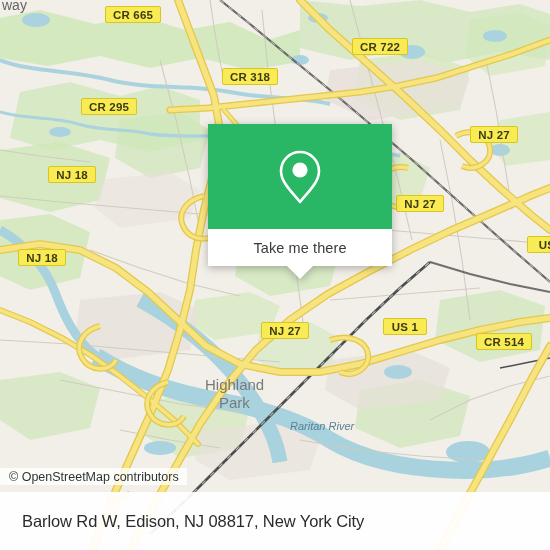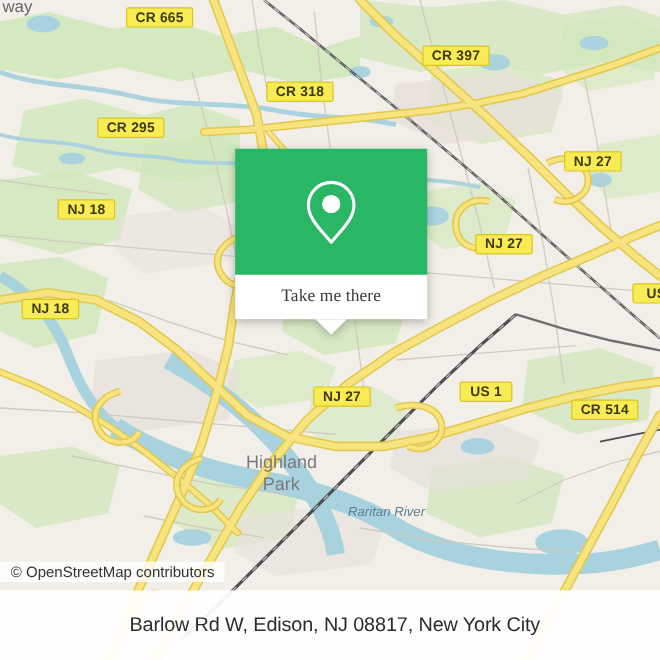--- a/index.html
+++ b/index.html
@@ -24,25 +24,24 @@
     width: 550px; height: 550px;
     background: #f2efe9;
     overflow: hidden;
     text-align: right;
   }
   #map svg { display: block; }
 
   
   .popup {
     position: absolute;
-    left: 196px;
+    left: 208px;
     top: 124px;
-    width: 160px;
+    width: 184px;
     filter: drop-shadow(0 2px 4px rgba(0,0,0,0.28));
-    font-family: Liberation Serif, serif;
   }
   .popup-head {
     height: 105px;
     background: #29b765;
     display: flex;
     align-items: center;
     justify-content: center;
   }
   .popup-body {
     height: 37px;
@@ -84,21 +83,21 @@
   
   .footer {
     position: absolute;
     left: 0;
     top: 492px;
     width: 550px;
     height: 58px;
     background: rgba(255,255,255,0.93);
     display: flex;
     align-items: center;
-    justify-content: center;
+    justify-content: flex-start;
     box-sizing: border-box;
     padding: 0 14px 0 22px;
     overflow: hidden;
   }
   .footer-address {
     font-size: 16.5px;
     color: #2b2b2b;
     white-space: nowrap;
     letter-spacing: -0.1px;
   }
@@ -261,21 +260,21 @@
           <text x="219" y="408" fill="#7a7a7a" font-size="15" font-family="Liberation Sans, sans-serif">Park</text>
           <text x="290" y="430" fill="#5b7f93" font-size="11" font-family="Liberation Sans, sans-serif" font-style="italic">Raritan River</text>
         </g>
     </svg>
 
     <div id="shield-layer" style="position:absolute;left:0;top:0;width:484px;height:550px;">
         <div style="position: absolute; left: 105px; top: 6px; width: 56px; height: 17px; background: rgb(249, 235, 83); border: 1.6px solid rgb(217, 197, 32); border-radius: 2px; box-sizing: border-box; display: flex; align-items: center; justify-content: center; font-family: &quot;Liberation Sans&quot;, sans-serif; font-size: 11.5px; font-weight: bold; color: rgb(61, 59, 18); letter-spacing: 0.2px;">
           <span>CR 665</span>
         </div>
         <div style="position: absolute; left: 352px; top: 38px; width: 56px; height: 17px; background: rgb(249, 235, 83); border: 1.6px solid rgb(217, 197, 32); border-radius: 2px; box-sizing: border-box; display: flex; align-items: center; justify-content: center; font-family: &quot;Liberation Sans&quot;, sans-serif; font-size: 11.5px; font-weight: bold; color: rgb(61, 59, 18); letter-spacing: 0.2px;">
-          <span>CR 397</span>
+          <span>CR 722</span>
         </div>
         <div style="position: absolute; left: 222px; top: 68px; width: 56px; height: 17px; background: rgb(249, 235, 83); border: 1.6px solid rgb(217, 197, 32); border-radius: 2px; box-sizing: border-box; display: flex; align-items: center; justify-content: center; font-family: &quot;Liberation Sans&quot;, sans-serif; font-size: 11.5px; font-weight: bold; color: rgb(61, 59, 18); letter-spacing: 0.2px;">
           <span>CR 318</span>
         </div>
         <div style="position: absolute; left: 81px; top: 98px; width: 56px; height: 17px; background: rgb(249, 235, 83); border: 1.6px solid rgb(217, 197, 32); border-radius: 2px; box-sizing: border-box; display: flex; align-items: center; justify-content: center; font-family: &quot;Liberation Sans&quot;, sans-serif; font-size: 11.5px; font-weight: bold; color: rgb(61, 59, 18); letter-spacing: 0.2px;">
           <span>CR 295</span>
         </div>
         <div style="position: absolute; left: 470px; top: 126px; width: 48px; height: 17px; background: rgb(249, 235, 83); border: 1.6px solid rgb(217, 197, 32); border-radius: 2px; box-sizing: border-box; display: flex; align-items: center; justify-content: center; font-family: &quot;Liberation Sans&quot;, sans-serif; font-size: 11.5px; font-weight: bold; color: rgb(61, 59, 18); letter-spacing: 0.2px;">
           <span>NJ 27</span>
         </div>

